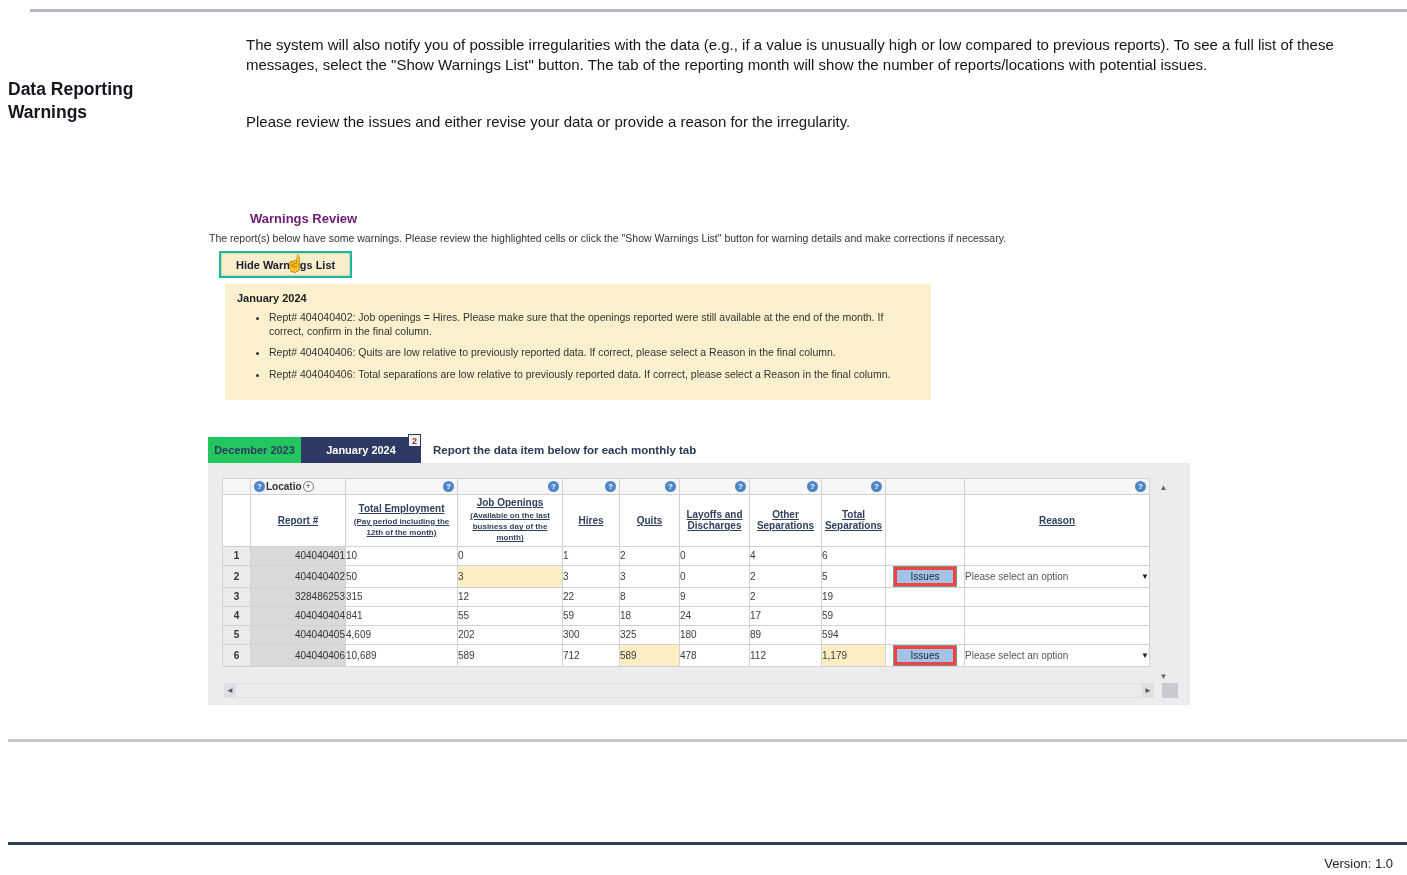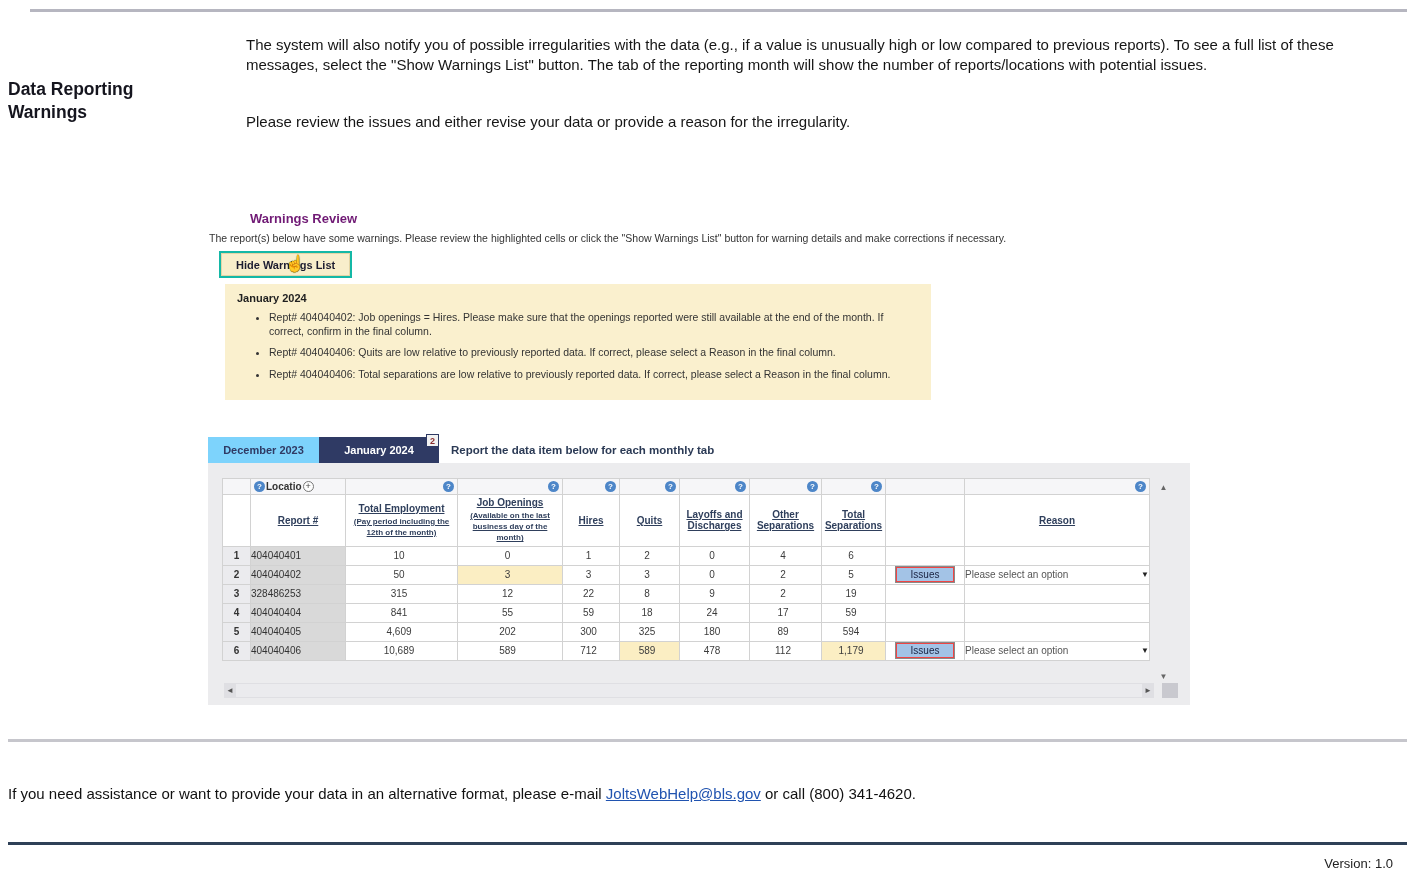--- a/index.html
+++ b/index.html
@@ -31,21 +31,21 @@
   .warning-box { position:absolute; left:225px; top:284px; width:706px; height:116px;
     background:#faf0ce; padding:8px 12px 6px 12px; overflow:hidden; }
   .wb-month { font-size:11px; font-weight:bold; color:#1f1f1f; }
   .warning-box ul { list-style:disc; margin:7px 0 0 0; padding-left:32px; }
   .warning-box li { font-size:10.5px; color:#333; line-height:1.3; margin-bottom:8px; max-width:645px; }
 
   
   .table-section { position:absolute; left:208px; top:437px; width:982px; }
   .tabs { display:flex; height:26px; align-items:stretch; }
   .tab { font-size:11px; font-weight:bold; display:flex; align-items:center; justify-content:center; cursor:pointer; }
-  .tab-inactive { width:111px; background:#7dd3fc; color:#2f3a64; }
+  .tab-inactive { width:93px; background:#22c55e; color:#2f3a64; }
   .tab-active { width:120px; background:#2f3a64; color:#fff; position:relative; }
   .tab-badge { position:absolute; top:-3px; right:0; width:13px; height:13px; background:#f2f2f2;
     border:1px solid #2f3a64; color:#8b2e2e; font-size:9px; font-weight:bold;
     display:flex; align-items:center; justify-content:center; }
   .tabs-caption { margin-left:12px; align-self:center; font-size:11.5px; font-weight:bold; color:#2b3a55; }
 
   .grid-container { position:relative; width:982px; height:242px; background:#ececee; }
   .grid-table { position:absolute; left:14px; top:15px; border-collapse:collapse; table-layout:fixed;
     width:927px; background:#fff; font-size:10px; }
   .grid-table td, .grid-table th { border:1px solid #d2d2d2; overflow:hidden; white-space:nowrap; }
@@ -63,25 +63,25 @@
 
   
   .label-row th { height:50px; background:#fff; vertical-align:middle; text-align:center;
     padding:2px; cursor:pointer; white-space:normal; }
   .h-label { display:inline-block; font-size:10px; font-weight:bold; color:#2f3f5c; text-decoration:underline; }
   .h-sub { display:block; font-size:8px; color:#2f3f5c; text-decoration:underline; line-height:1.4; margin-top:2px; }
 
   
   .grid-table tbody td { height:19px; }
   td.rn  { background:#ebebee; text-align:center; font-weight:bold; color:#333; }
-  td.rep { background:#d9d9d9; text-align:left; color:#333; }
-  td.val { background:#fff; text-align:center; padding-right:5px; color:#3c3c3c; }
+  td.rep { background:#d9d9d9; text-align:right; color:#333; }
+  td.val { background:#fff; text-align:left; padding-right:5px; color:#3c3c3c; }
   td.val.hl { background:#fbeec3; }
   td.issues-cell { text-align:center; background:#fff; }
-  .issues-btn { background:#a3c3e6; border:1px solid #ef4444; box-shadow:0 0 0 1px #8a8a8a;
+  .issues-btn { background:#a3c3e6; border:3px solid #ef4444; box-shadow:0 0 0 1px #8a8a8a;
     font-family:"Liberation Sans",sans-serif; font-size:10px; color:#1a2240;
     padding:1px 14px; margin:1px 0; cursor:pointer; }
   td.reason-cell { background:#fff; padding:0 0; color:#555; }
   .reason-wrap { display:flex; justify-content:space-between; align-items:center; }
   .caret { font-size:8px; color:#222; }
 
   
   .vscroll { position:absolute; left:947px; top:18px; width:17px; height:202px; }
   .v-up { position:absolute; top:0; left:0; width:17px; height:13px; font-size:8px; color:#666;
     text-align:center; line-height:13px; cursor:pointer; }
@@ -279,18 +279,17 @@
         <div class="h-left">◄</div>
         <div class="h-thumb"></div>
         <div class="h-right">►</div>
       </div>
       <div class="sb-corner"></div>
     </div>
   </div>
 
   <div class="hr-mid"></div>
 
-  <p class="footer"><span>If you need assistance or want to provide your data in an alternative format, please e-mail </span><a href="#" class="mail-link">JoltsWebHelp@bls.gov</a><span> or call (800) 341-4620.</span></p>
 
   <div class="hr-navy"></div>
   <div class="version">Version: 1.0</div>
 
 </div>
 
 </body></html>

